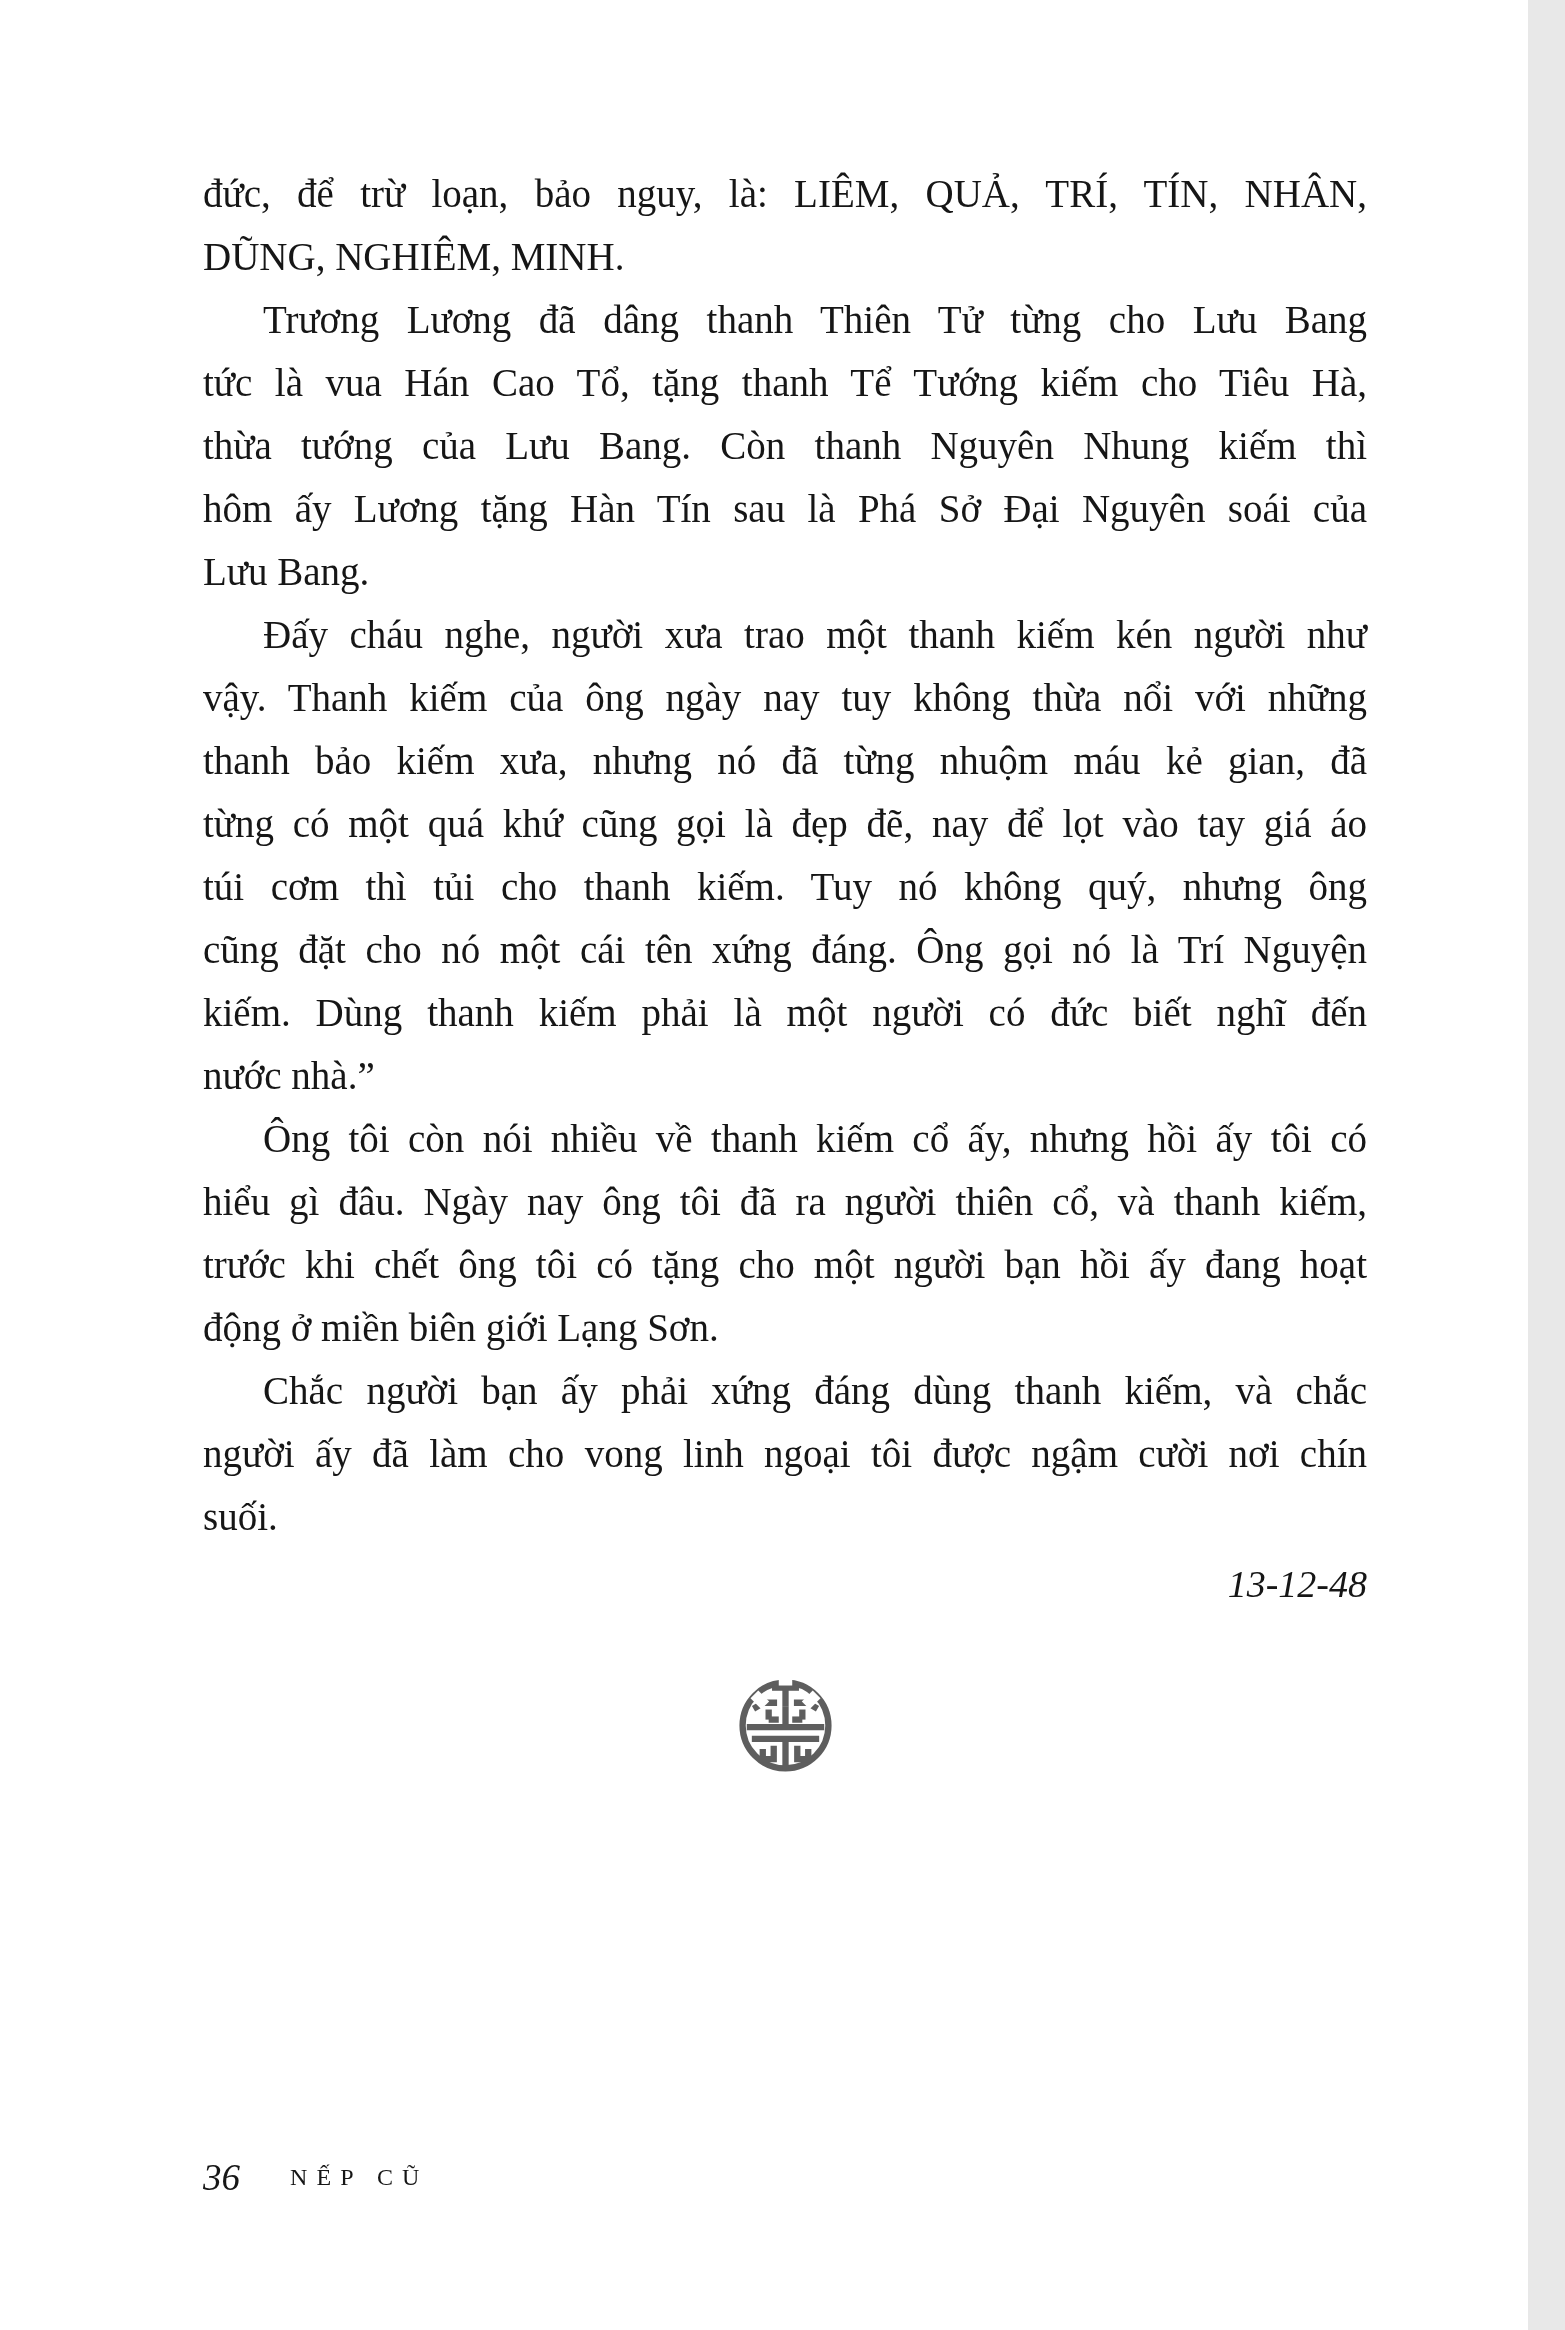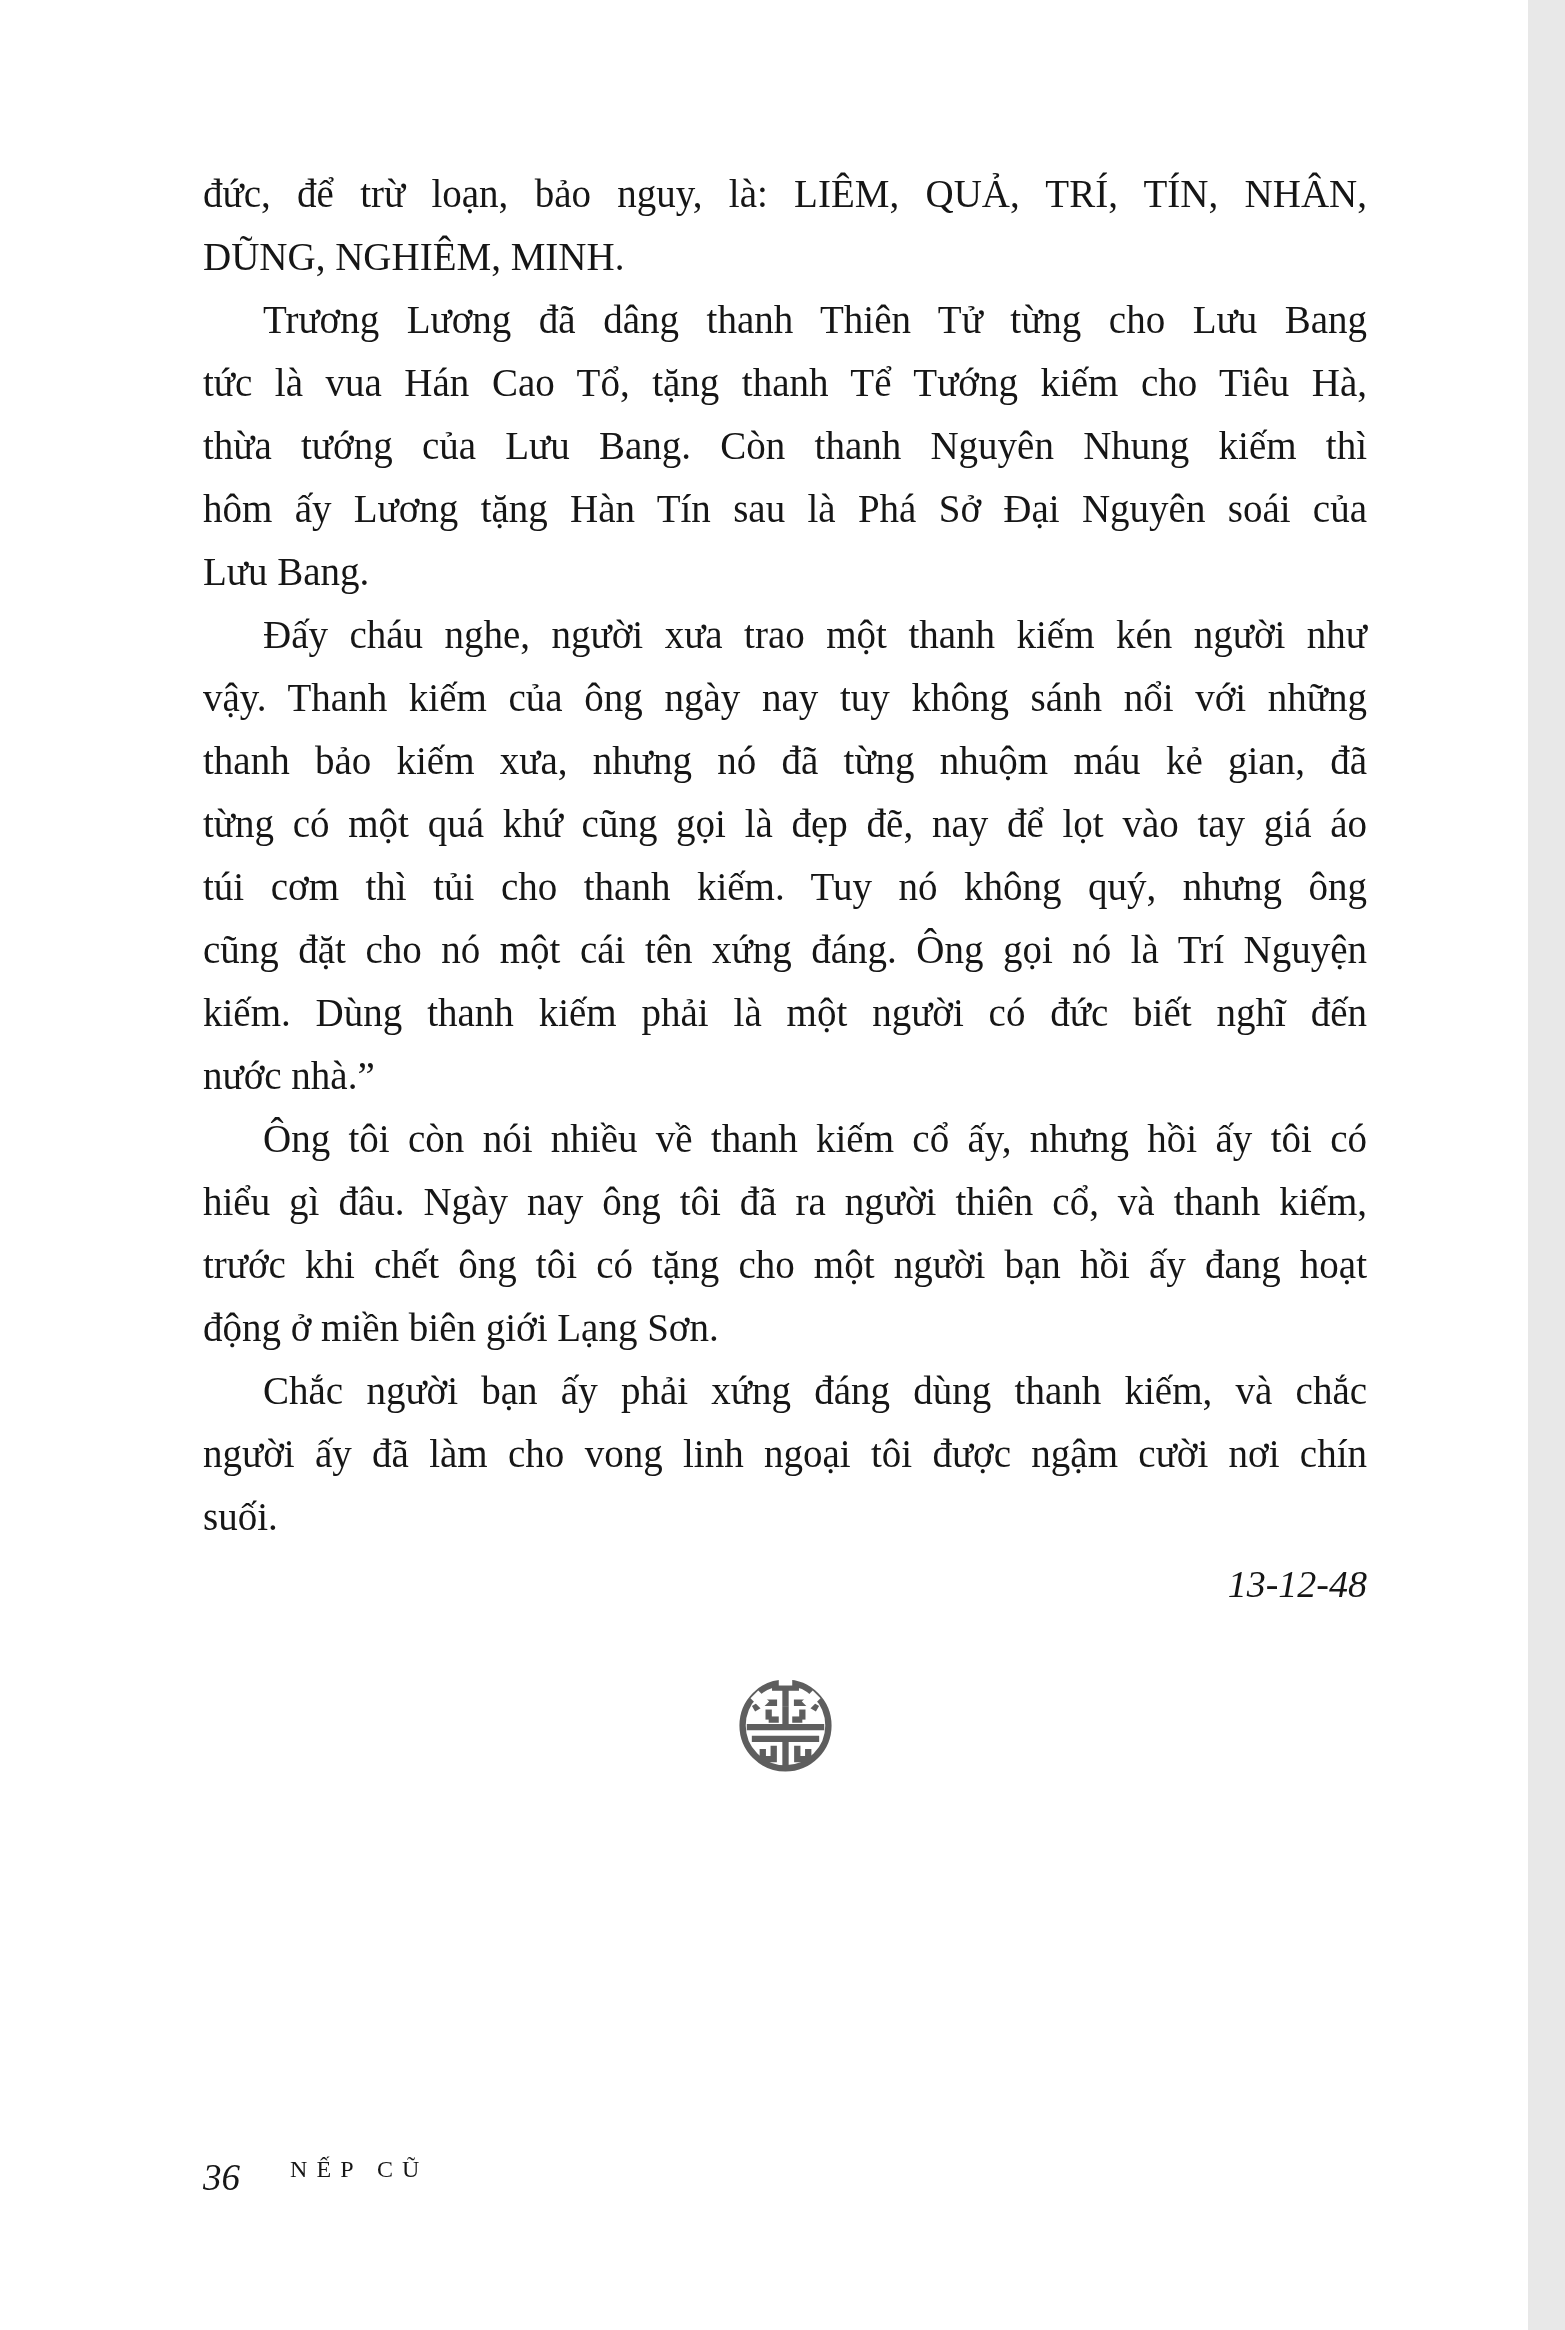--- a/index.html
+++ b/index.html
@@ -35,21 +35,21 @@
   }
   .ornament{
     position:absolute;
     left:735px;top:1675px;
     width:101px;height:101px;
   }
   .footer{
     position:absolute;
     left:203px;top:2156px;
     display:flex;
-    align-items:flex-start;
+    align-items:center;
   }
   .pageno{
     font-size:37px;
     font-style:italic;
   }
   .runtitle{
     font-size:24px;
     letter-spacing:0.38em;
     margin-left:50px;
     text-transform:uppercase;
@@ -70,21 +70,21 @@
     <div class="para">
       <div class="line indent">Trương Lương đã dâng thanh Thiên Tử từng cho Lưu Bang</div>
       <div class="line">tức là vua Hán Cao Tổ, tặng thanh Tể Tướng kiếm cho Tiêu Hà,</div>
       <div class="line">thừa tướng của Lưu Bang. Còn thanh Nguyên Nhung kiếm thì</div>
       <div class="line">hôm ấy Lương tặng Hàn Tín sau là Phá Sở Đại Nguyên soái của</div>
       <div class="line last">Lưu Bang.</div>
     </div>
 
     <div class="para">
       <div class="line indent">Đấy cháu nghe, người xưa trao một thanh kiếm kén người như</div>
-      <div class="line">vậy. Thanh kiếm của ông ngày nay tuy không sánh nổi với những</div>
+      <div class="line">vậy. Thanh kiếm của ông ngày nay tuy không thừa nổi với những</div>
       <div class="line">thanh bảo kiếm xưa, nhưng nó đã từng nhuộm máu kẻ gian, đã</div>
       <div class="line">từng có một quá khứ cũng gọi là đẹp đẽ, nay để lọt vào tay giá áo</div>
       <div class="line">túi cơm thì tủi cho thanh kiếm. Tuy nó không quý, nhưng ông</div>
       <div class="line">cũng đặt cho nó một cái tên xứng đáng. Ông gọi nó là Trí Nguyện</div>
       <div class="line">kiếm. Dùng thanh kiếm phải là một người có đức biết nghĩ đến</div>
       <div class="line last">nước nhà.”</div>
     </div>
 
     <div class="para">
       <div class="line indent">Ông tôi còn nói nhiều về thanh kiếm cổ ấy, nhưng hồi ấy tôi có</div>

